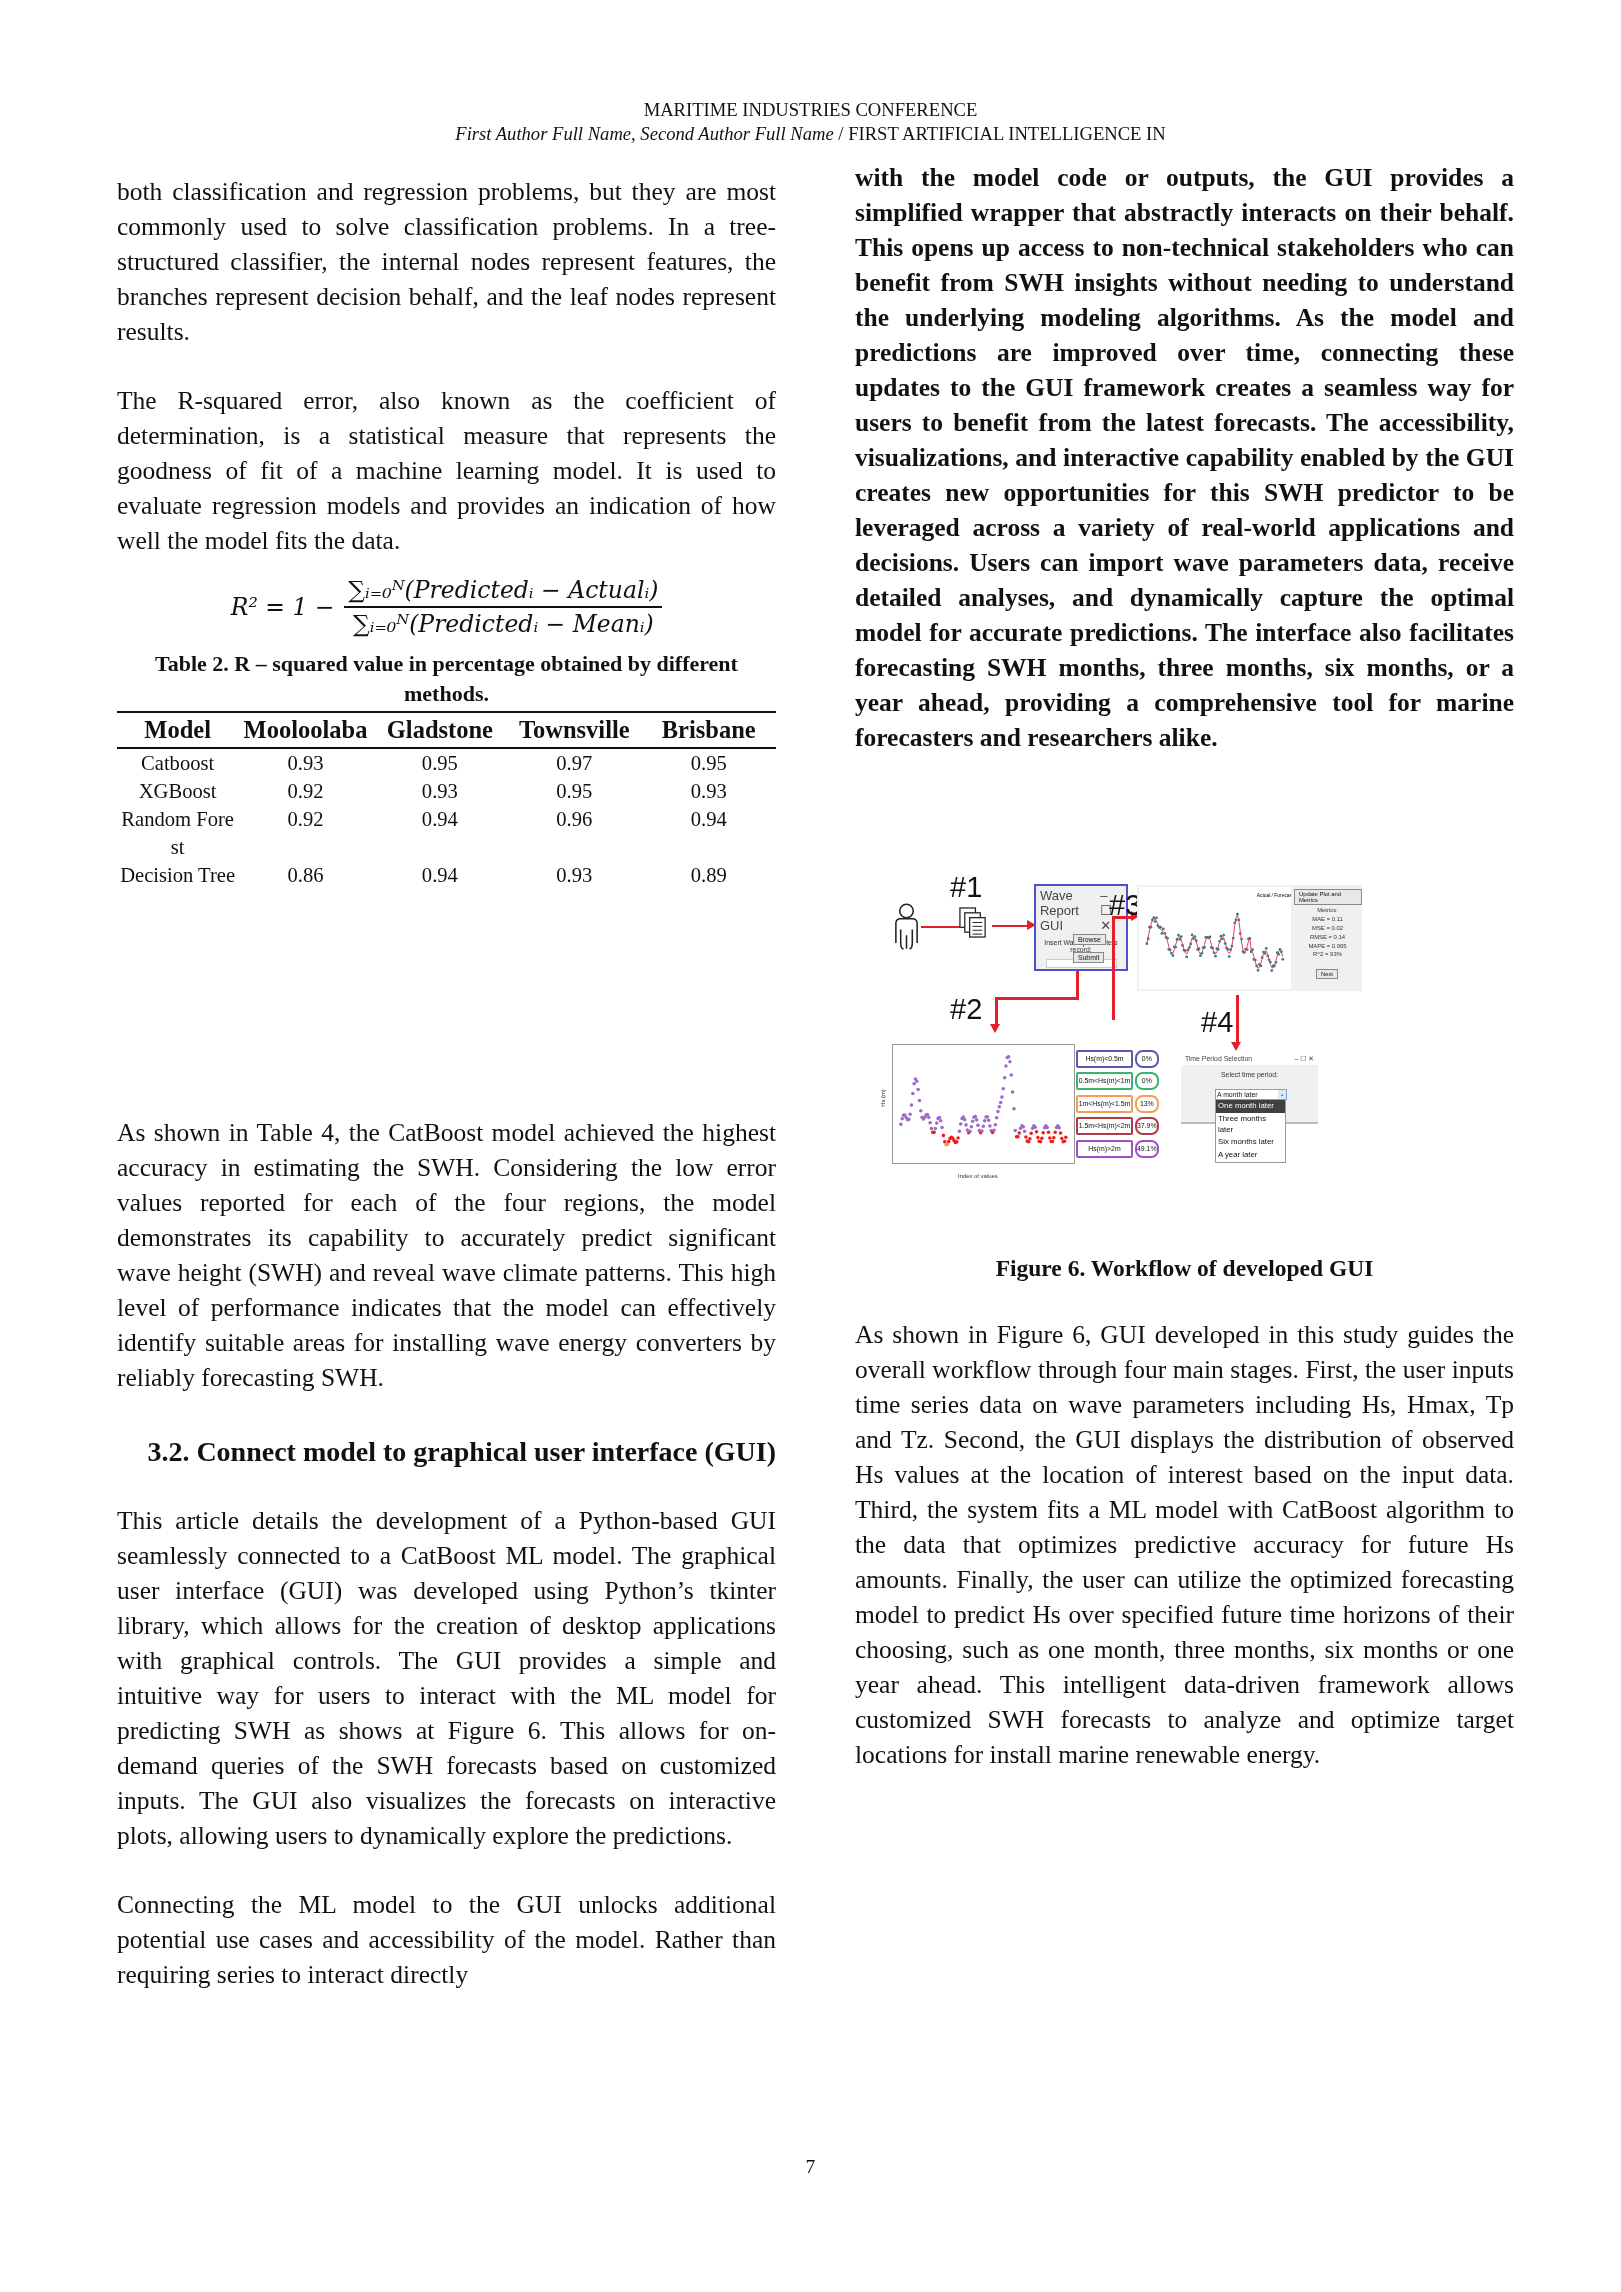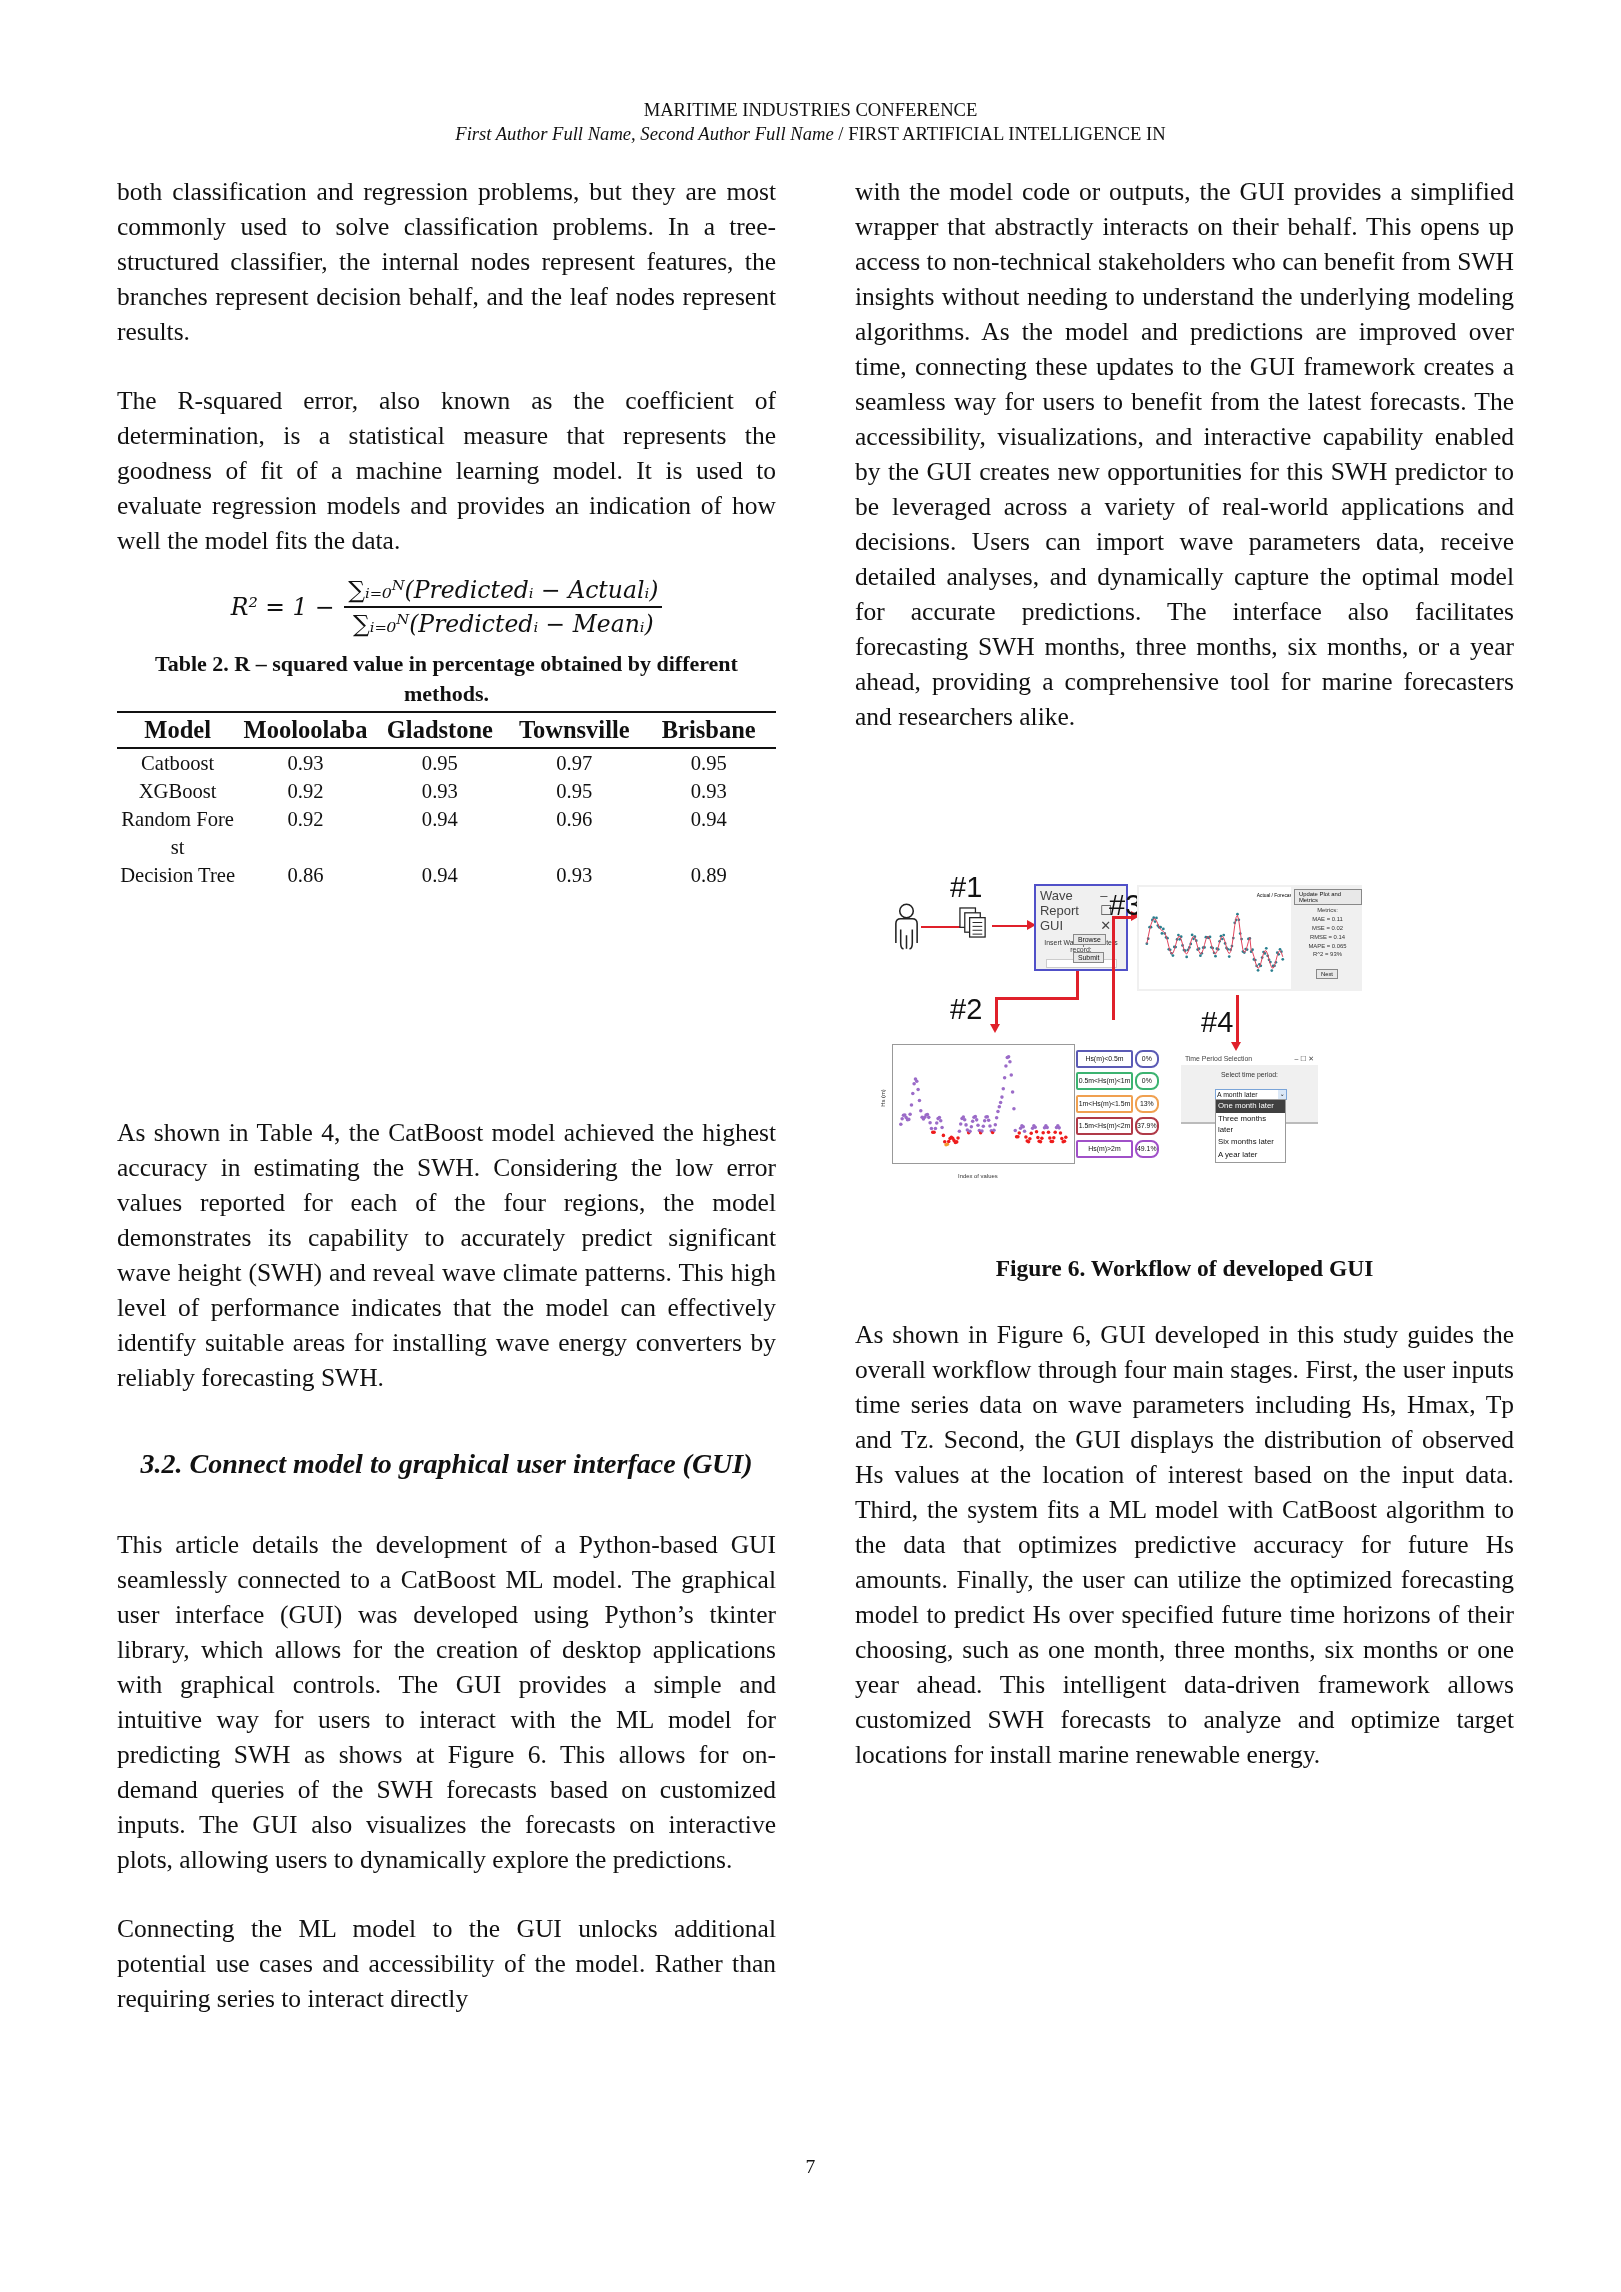--- a/index.html
+++ b/index.html
@@ -19,21 +19,21 @@
   .frac { display: inline-flex; flex-direction: column; align-items: center; }
   .frac .num { padding: 0 3.9px 2px; border-bottom: 2px solid #111; }
   .frac .den { padding: 2px 3.9px 0; }
   .caption { font-weight: bold; font-size: 22px; text-align: center; line-height: 30px; margin: 0; }
   table.rtable { width: 100%; border-collapse: collapse; margin-top: 2px; }
   table.rtable thead tr { border-top: 2.9px solid #111; border-bottom: 2.9px solid #111; }
   table.rtable th { font-weight: bold; font-size: 24.5px; line-height: 30px; text-align: center;
                     vertical-align: top; padding: 2px 2px; }
   table.rtable td { font-size: 20.6px; line-height: 28px; text-align: center; vertical-align: top; padding: 0 2px; }
   table.rtable td.model { width: 88px; padding-bottom: 0; }
-  h3.section { font-size: 28px; font-weight: bold; text-align: center; line-height: 36px; margin: 12px; font-style: italic; }
+  h3.section { font-size: 28px; font-weight: bold; text-align: right; line-height: 36px; margin: 0; }
   .fig-caption { font-weight: bold; font-size: 23.5px; text-align: center; margin: 0; }
   .page-number { position: absolute; top: 2156px; left: 0; width: 1621px; text-align: center; font-size: 19.6px; }
   
   .fg { position: absolute; font-family: "Liberation Sans", "DejaVu Sans", sans-serif; }
   .step-label { font-size: 29px; color: #111; }
   .win { background: #f0f0f0; border: 1px solid #bbb; }
   .win-title { font-size: 13px; color: #444; padding: 2px 3.9px; display: flex; justify-content: space-between; }
   .tiny { font-size: 6.9px; color: #333; }
   .btn-mini { position: absolute; font-size: 6.9px; background: #e8e8e8; border: 1px solid #888; padding: 1px 3.9px; }
   .cat-box { position: absolute; font-size: 6.9px; text-align: center; border: 2px solid; border-radius: 2px; background: #fff; line-height: 13.7px; }
@@ -110,21 +110,21 @@
 <div class="col col-left" style="top:1115px;">
   <p class="body">As shown in Table 4, the CatBoost model achieved the highest accuracy in estimating the SWH. Considering the low error values reported for each of the four regions, the model demonstrates its capability to accurately predict significant wave height (SWH) and reveal wave climate patterns. This high level of performance indicates that the model can effectively identify suitable areas for installing wave energy converters by reliably forecasting SWH.</p>
   <div style="height:39px"></div>
   <h3 class="section">3.2. Connect model to graphical user interface (GUI)</h3>
   <div style="height:33px"></div>
   <p class="body">This article details the development of a Python-based GUI seamlessly connected to a CatBoost ML model. The graphical user interface (GUI) was developed using Python’s tkinter library, which allows for the creation of desktop applications with graphical controls. The GUI provides a simple and intuitive way for users to interact with the ML model for predicting SWH as shows at Figure 6. This allows for on-demand queries of the SWH forecasts based on customized inputs. The GUI also visualizes the forecasts on interactive plots, allowing users to dynamically explore the predictions.</p>
   <div class="gap"></div>
   <p class="body">Connecting the ML model to the GUI unlocks additional potential use cases and accessibility of the model. Rather than requiring series to interact directly</p>
 </div>
 
-<div class="col col-right" style="top:174px;">
+<div class="col col-right" style="top:160px;font-weight:bold;">
   <p class="body">with the model code or outputs, the GUI provides a simplified wrapper that abstractly interacts on their behalf. This opens up access to non-technical stakeholders who can benefit from SWH insights without needing to understand the underlying modeling algorithms. As the model and predictions are improved over time, connecting these updates to the GUI framework creates a seamless way for users to benefit from the latest forecasts. The accessibility, visualizations, and interactive capability enabled by the GUI creates new opportunities for this SWH predictor to be leveraged across a variety of real-world applications and decisions. Users can import wave parameters data, receive detailed analyses, and dynamically capture the optimal model for accurate predictions. The interface also facilitates forecasting SWH months, three months, six months, or a year ahead, providing a comprehensive tool for marine forecasters and researchers alike.</p>
 </div>
 
 <div style="position:absolute; left:872px; top:877px; width:598px; height:343px;">
 
   <div class="fg" style="left:19.6px; top:24.5px; width:29px; height:49px;">
     <svg width="29" height="49" viewBox="0 0 30 50">
       <circle cx="15" cy="9" r="7" fill="none" stroke="#222" stroke-width="1.6"></circle>
       <path d="M4 42 V22 Q4 17 9 17 H21 Q26 17 26 22 V42 M9 42 V28 M21 42 V28 M15 34 V48 M9 42 Q9 48 12 48 M21 42 Q21 48 18 48" fill="none" stroke="#222" stroke-width="1.6"></path>
     </svg>

